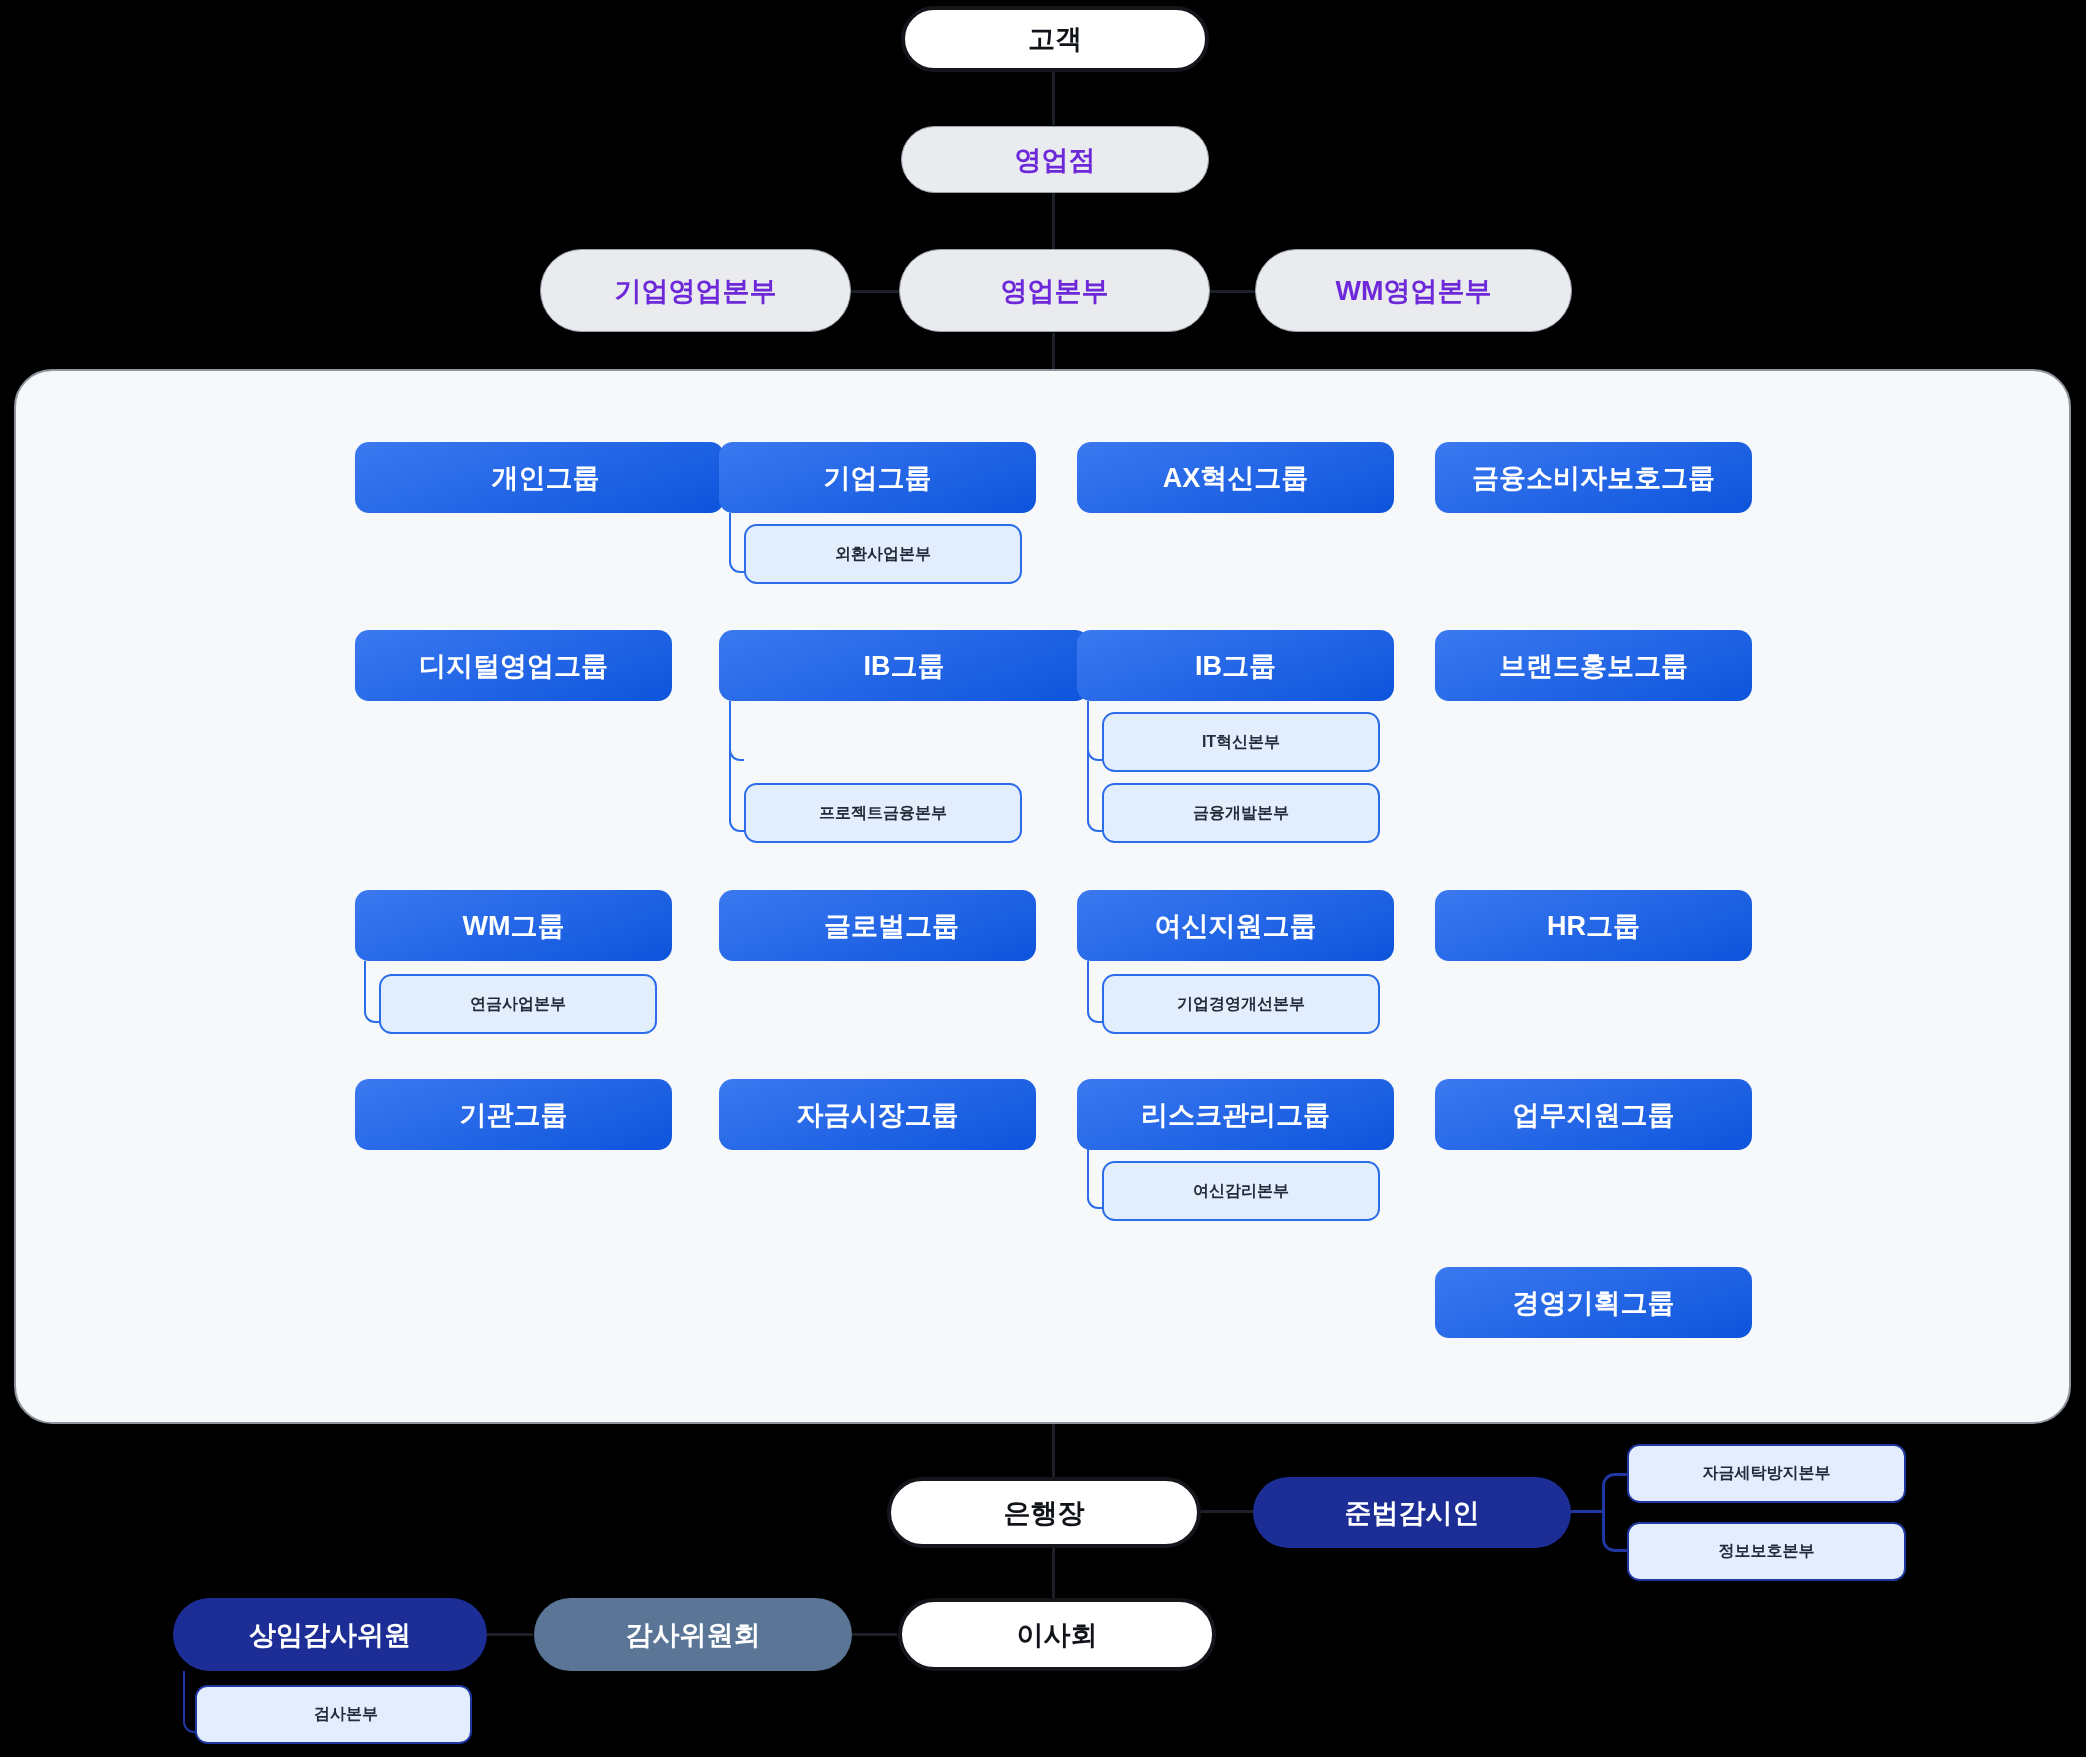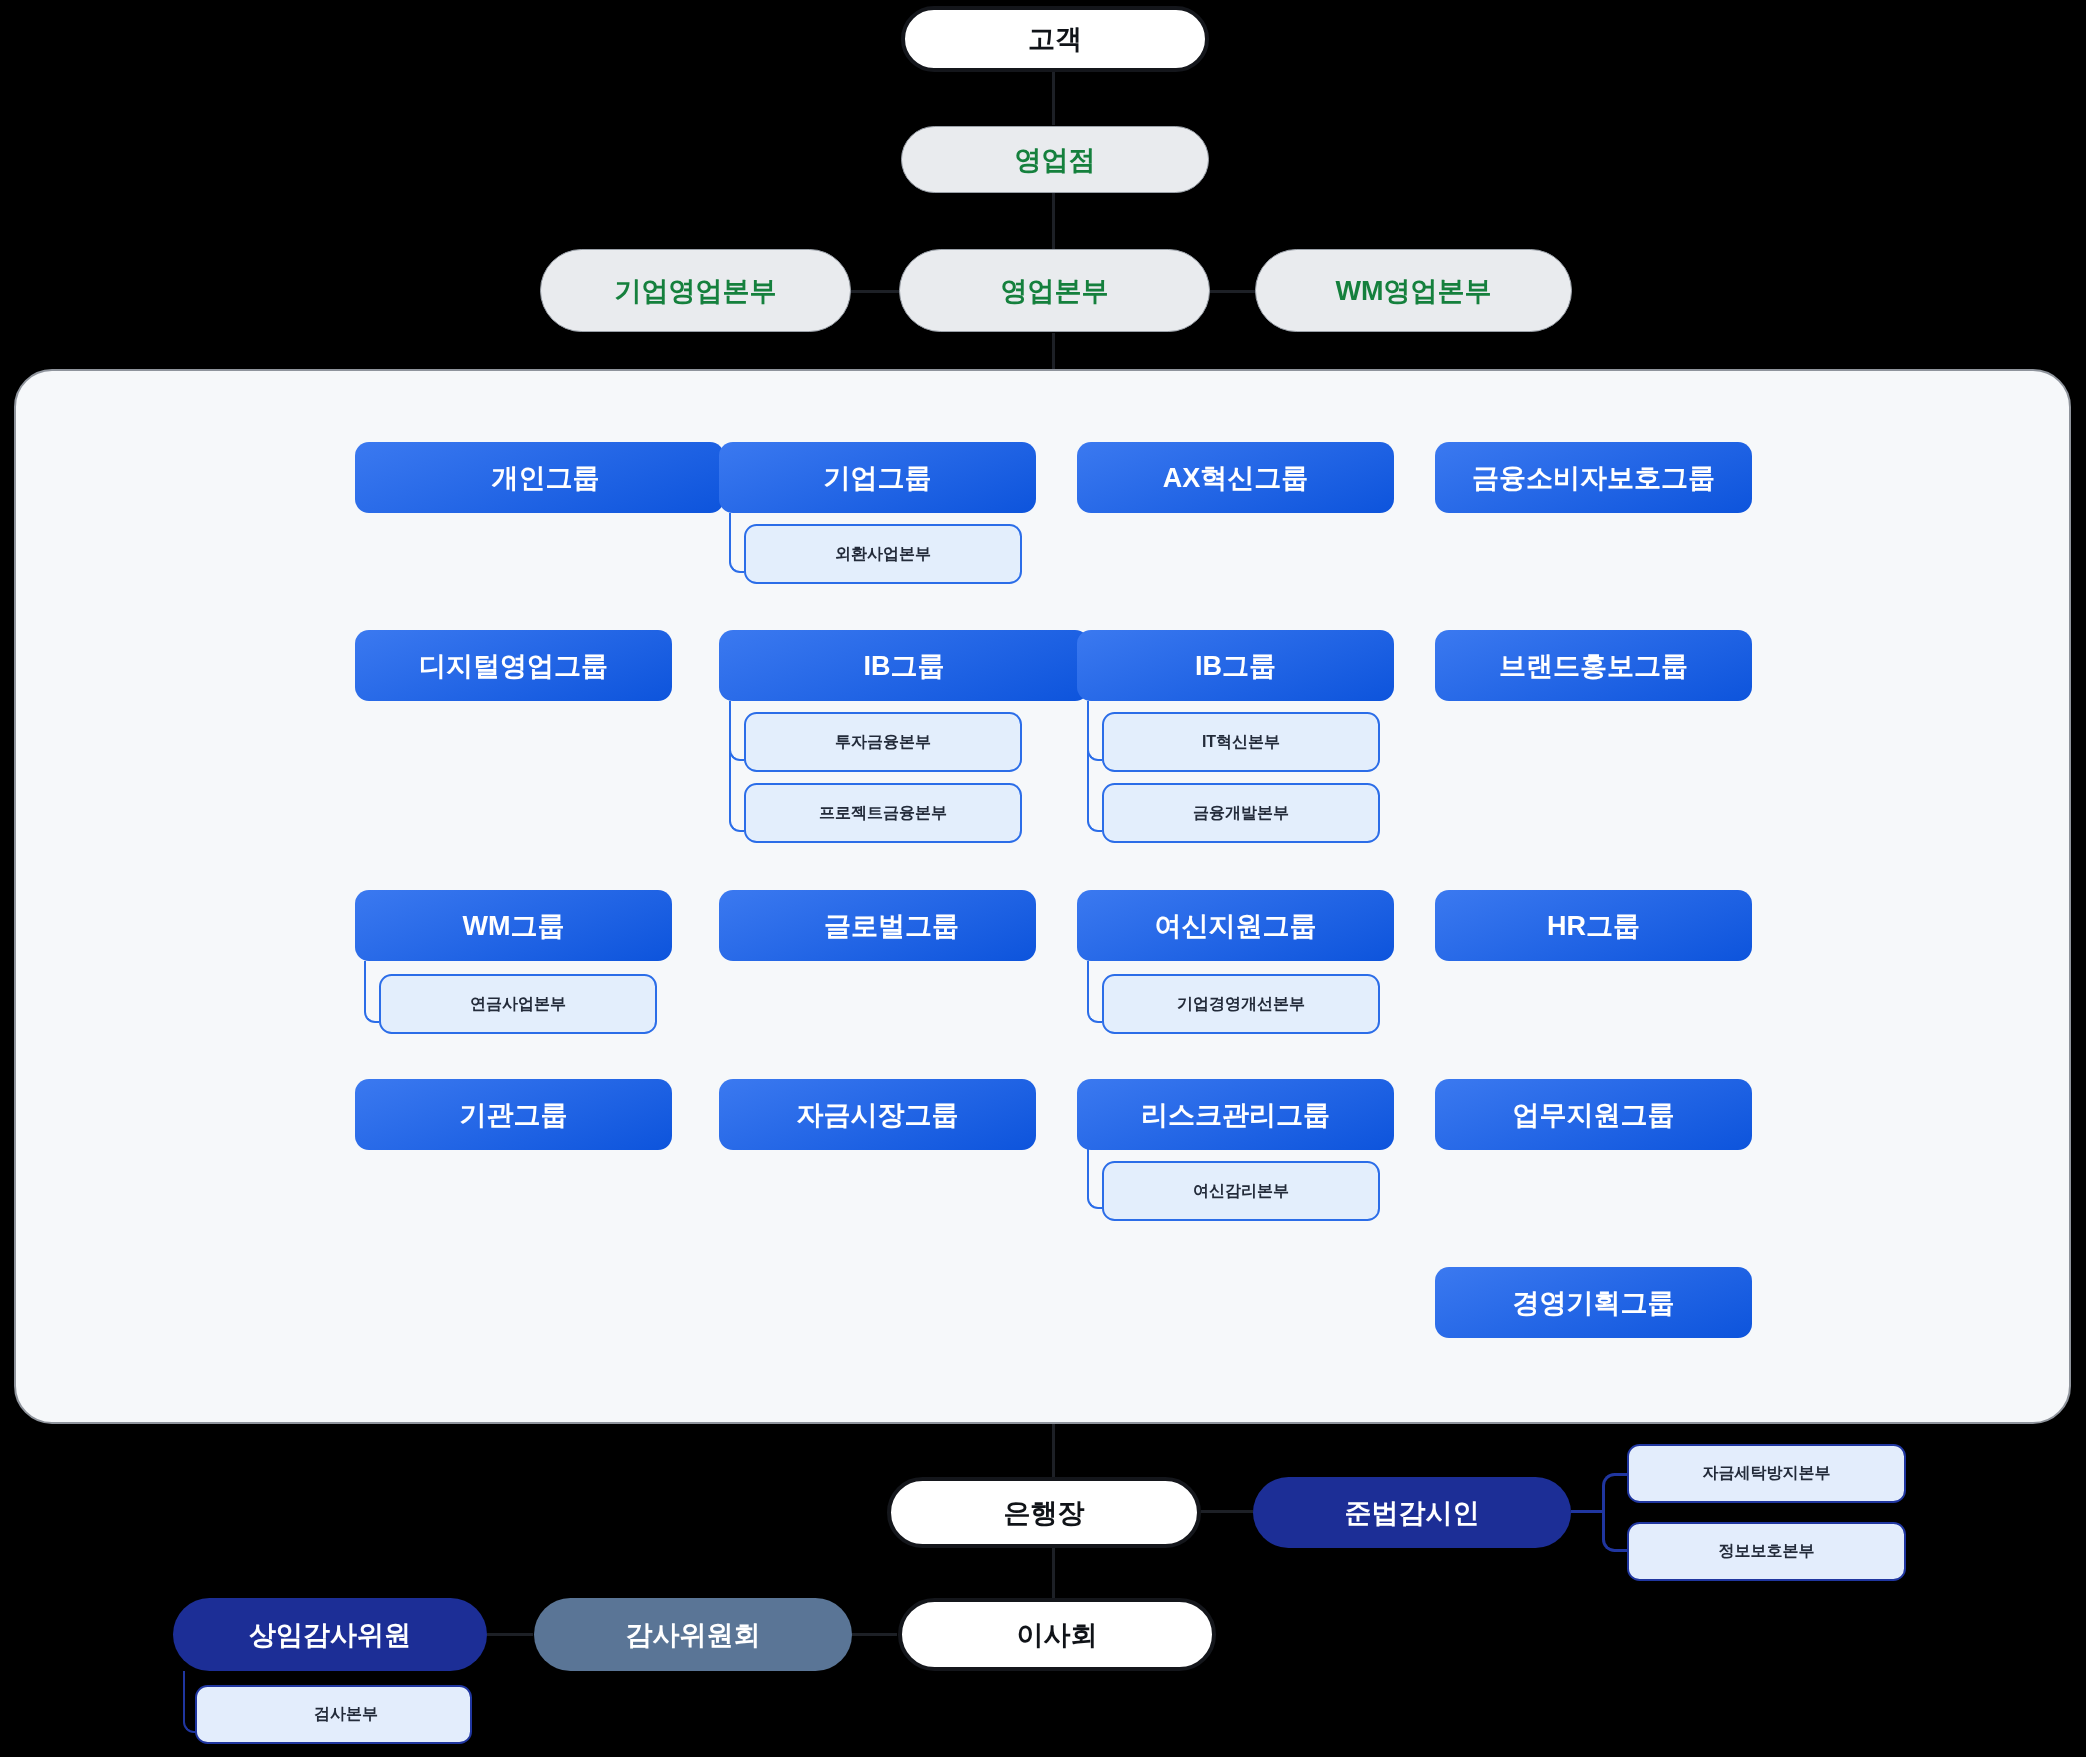--- a/index.html
+++ b/index.html
@@ -20,21 +20,21 @@
   }
   html,body{margin:0;padding:0;background:var(--bg);}
   .canvas{
     position:relative;width:2087px;height:1757px;background:var(--bg);
     font-family:"Liberation Sans","DejaVu Sans",sans-serif;overflow:hidden;
   }
   .canvas *{box-sizing:border-box;}
   .node{position:absolute;display:flex;align-items:center;justify-content:center;text-align:center;}
   .pill{border-radius:784px;font-weight:700;font-size:27px;}
   .pill.white{background:var(--white-pill);border:4.7px solid #14161b;color:#101318;}
-  .pill.gray{background:var(--gray-pill);border:1.6px solid #9aa0a8;color:#15803d;}
+  .pill.gray{background:var(--gray-pill);border:1.6px solid #9aa0a8;color:#6d28d9;}
   .pill.navy{background:var(--navy);color:#ffffff;}
   .pill.slate{background:var(--slate);color:#ffffff;}
   .group{
     background:linear-gradient(160deg,var(--grad-a) 0%,var(--grad-b) 100%);
     border-radius:14px;color:#ffffff;font-weight:700;font-size:27px;
   }
   .subnode{
     background:var(--light-fill);border:2.4px solid var(--blue);border-radius:12.6px;
     color:#232b3a;font-weight:600;font-size:16px;
   }
@@ -96,21 +96,20 @@
   <div class="node group" style="left:355px;top:442px;width:369px;height:71px;padding-left:12px;">개인그룹</div>
   <div class="node group" style="left:719px;top:442px;width:317px;height:71px;">기업그룹</div>
   <div class="node group" style="left:1077px;top:442px;width:317px;height:71px;">AX혁신그룹</div>
   <div class="node group" style="left:1435px;top:442px;width:317px;height:71px;">금융소비자보호그룹</div>
   <div class="node subnode" style="left:744px;top:524px;width:278px;height:60px;">외환사업본부</div>
 
   <div class="node group" style="left:355px;top:630px;width:317px;height:71px;">디지털영업그룹</div>
   <div class="node group" style="left:719px;top:630px;width:370px;height:71px;">IB그룹</div>
   <div class="node group" style="left:1077px;top:630px;width:317px;height:71px;">IB그룹</div>
   <div class="node group" style="left:1435px;top:630px;width:317px;height:71px;">브랜드홍보그룹</div>
-  <div class="node subnode" style="left:744px;top:712px;width:278px;height:60px;">투자금융본부</div>
   <div class="node subnode" style="left:744px;top:783px;width:278px;height:60px;">프로젝트금융본부</div>
   <div class="node subnode" style="left:1102px;top:712px;width:278px;height:60px;">IT혁신본부</div>
   <div class="node subnode" style="left:1102px;top:783px;width:278px;height:60px;">금융개발본부</div>
 
   <div class="node group" style="left:355px;top:890px;width:317px;height:71px;">WM그룹</div>
   <div class="node group" style="left:719px;top:890px;width:317px;height:71px;padding-left:28px;">글로벌그룹</div>
   <div class="node group" style="left:1077px;top:890px;width:317px;height:71px;">여신지원그룹</div>
   <div class="node group" style="left:1435px;top:890px;width:317px;height:71px;">HR그룹</div>
   <div class="node subnode" style="left:379px;top:974px;width:278px;height:60px;">연금사업본부</div>
   <div class="node subnode" style="left:1102px;top:974px;width:278px;height:60px;">기업경영개선본부</div>

